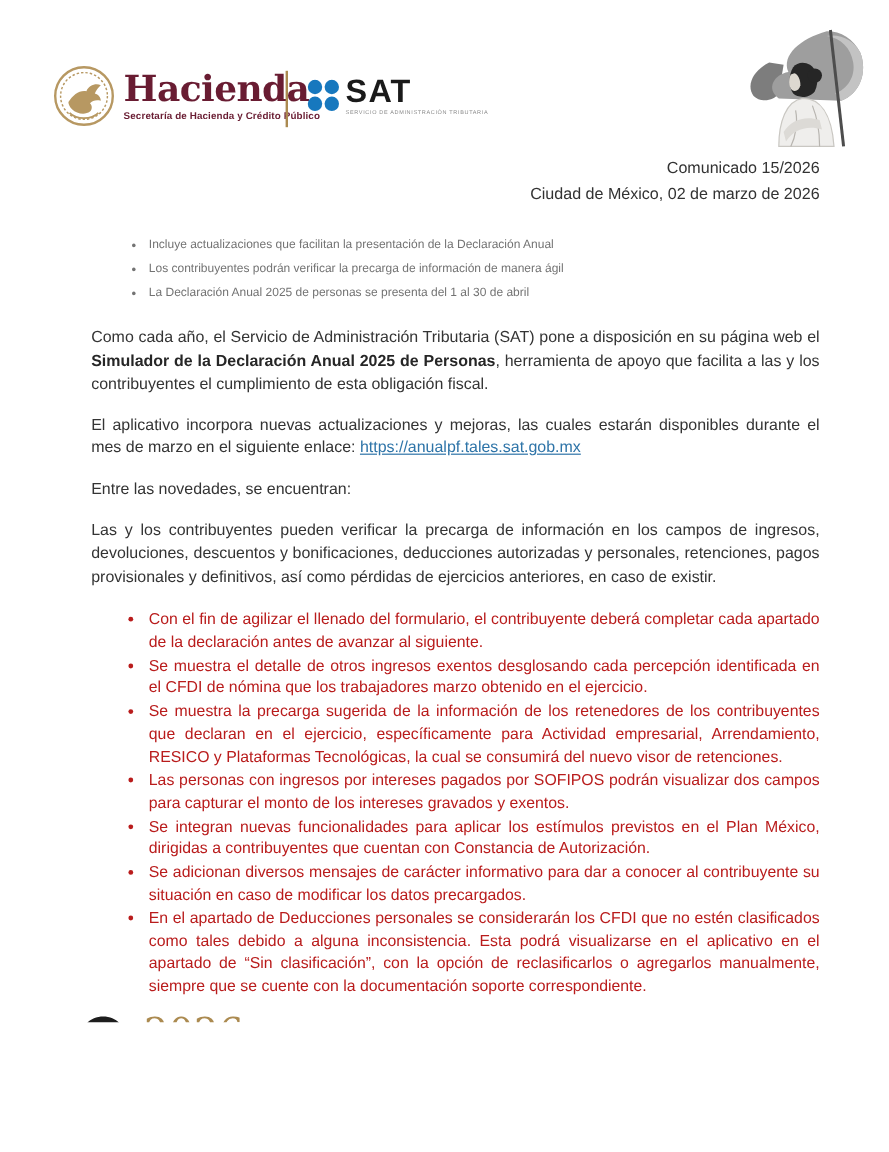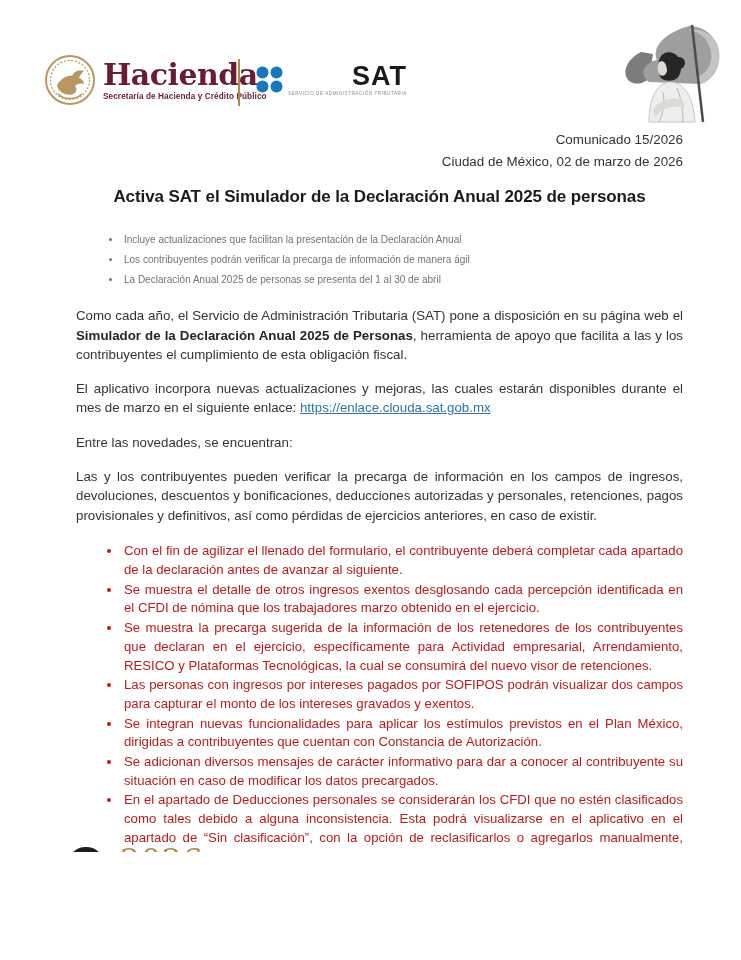--- a/index.html
+++ b/index.html
@@ -11,21 +11,21 @@
   .hacienda-logo{position:absolute;left:44px;top:54px;display:flex;align-items:center;}
   .hacienda-text{margin-left:7px;}
   .hacienda-name{
     font-family:"DejaVu Serif", serif;font-weight:bold;color:var(--maroon,#691c32);
     font-size:30px;line-height:30px;letter-spacing:-0.5px;
   }
   .hacienda-sub{font-size:8.2px;font-weight:bold;color:var(--maroon,#691c32);margin-top:2px;letter-spacing:0.1px;}
   .logo-divider{position:absolute;left:238px;top:59px;width:2px;height:47px;background:var(--gold,#b38e5d);}
   .sat-logo{position:absolute;left:256px;top:61px;display:flex;align-items:flex-start;}
   .sat-dots{width:27px;height:27px;margin-top:5px;}
-  .sat-textblock{margin-left:5px;text-align:right;}
+  .sat-textblock{margin-left:5px;}
   .sat-name{font-weight:900;color:#1a1a1a;font-size:27px;line-height:30px;letter-spacing:1px;}
   .sat-sub{font-size:4.6px;color:#8b8b8b;letter-spacing:0.55px;margin-top:0px;white-space:nowrap;}
   .hero{position:absolute;right:8px;top:22px;width:128px;height:102px;}
   
   .content{position:absolute;left:0;top:0;width:741px;padding:0;}
   .inner{padding:0 58px 0 76px;}
   .meta{padding-top:129px;text-align:right;font-size:13.4px;line-height:21.5px;color:#333;}
   .title{
     text-align:center;font-weight:bold;font-size:17px;color:#1b1b1b;
     margin:15px 0 0 0;letter-spacing:-0.1px;
@@ -99,31 +99,30 @@
     <path d="M48 88 C54 78 66 74 78 78 L80 86 C68 82 56 86 50 96 Z" fill="#dcdad6"></path>
   </svg>
 
   <div class="content">
     <div class="inner">
       <div class="meta">
         <div>Comunicado 15/2026</div>
         <div>Ciudad de México, 02 de marzo de 2026</div>
       </div>
 
-      <div class="title">Activa SAT el Simulador de la Declaración Anual 2025 de personas</div>
 
       <ul class="highlights">
         <li>Incluye actualizaciones que facilitan la presentación de la Declaración Anual</li>
         <li>Los contribuyentes podrán verificar la precarga de información de manera ágil</li>
         <li>La Declaración Anual 2025 de personas se presenta del 1 al 30 de abril</li>
       </ul>
 
       <p class="para first"><span>Como cada año, el Servicio de Administración Tributaria (SAT) pone a disposición en su página web el </span><span class="b">Simulador de la Declaración Anual 2025 de Personas</span><span>, herramienta de apoyo que facilita a las y los contribuyentes el cumplimiento de esta obligación fiscal.</span></p>
 
-      <p class="para"><span>El aplicativo incorpora nuevas actualizaciones y mejoras, las cuales estarán disponibles durante el mes de marzo en el siguiente enlace: </span><span class="link">https://enlace.clouda.sat.gob.mx</span></p>
+      <p class="para"><span>El aplicativo incorpora nuevas actualizaciones y mejoras, las cuales estarán disponibles durante el mes de marzo en el siguiente enlace: </span><span class="link">https://anualpf.tales.sat.gob.mx</span></p>
 
       <p class="para label">Entre las novedades, se encuentran:</p>
 
       <p class="para">Las y los contribuyentes pueden verificar la precarga de información en los campos de ingresos, devoluciones, descuentos y bonificaciones, deducciones autorizadas y personales, retenciones, pagos provisionales y definitivos, así como pérdidas de ejercicios anteriores, en caso de existir.</p>
 
       <ul class="novedades">
         <li>Con el fin de agilizar el llenado del formulario, el contribuyente deberá completar cada apartado de la declaración antes de avanzar al siguiente.</li>
         <li>Se muestra el detalle de otros ingresos exentos desglosando cada percepción identificada en el CFDI de nómina que los trabajadores marzo obtenido en el ejercicio.</li>
         <li>Se muestra la precarga sugerida de la información de los retenedores de los contribuyentes que declaran en el ejercicio, específicamente para Actividad empresarial, Arrendamiento, RESICO y Plataformas Tecnológicas, la cual se consumirá del nuevo visor de retenciones.</li>
         <li>Las personas con ingresos por intereses pagados por SOFIPOS podrán visualizar dos campos para capturar el monto de los intereses gravados y exentos.</li>

